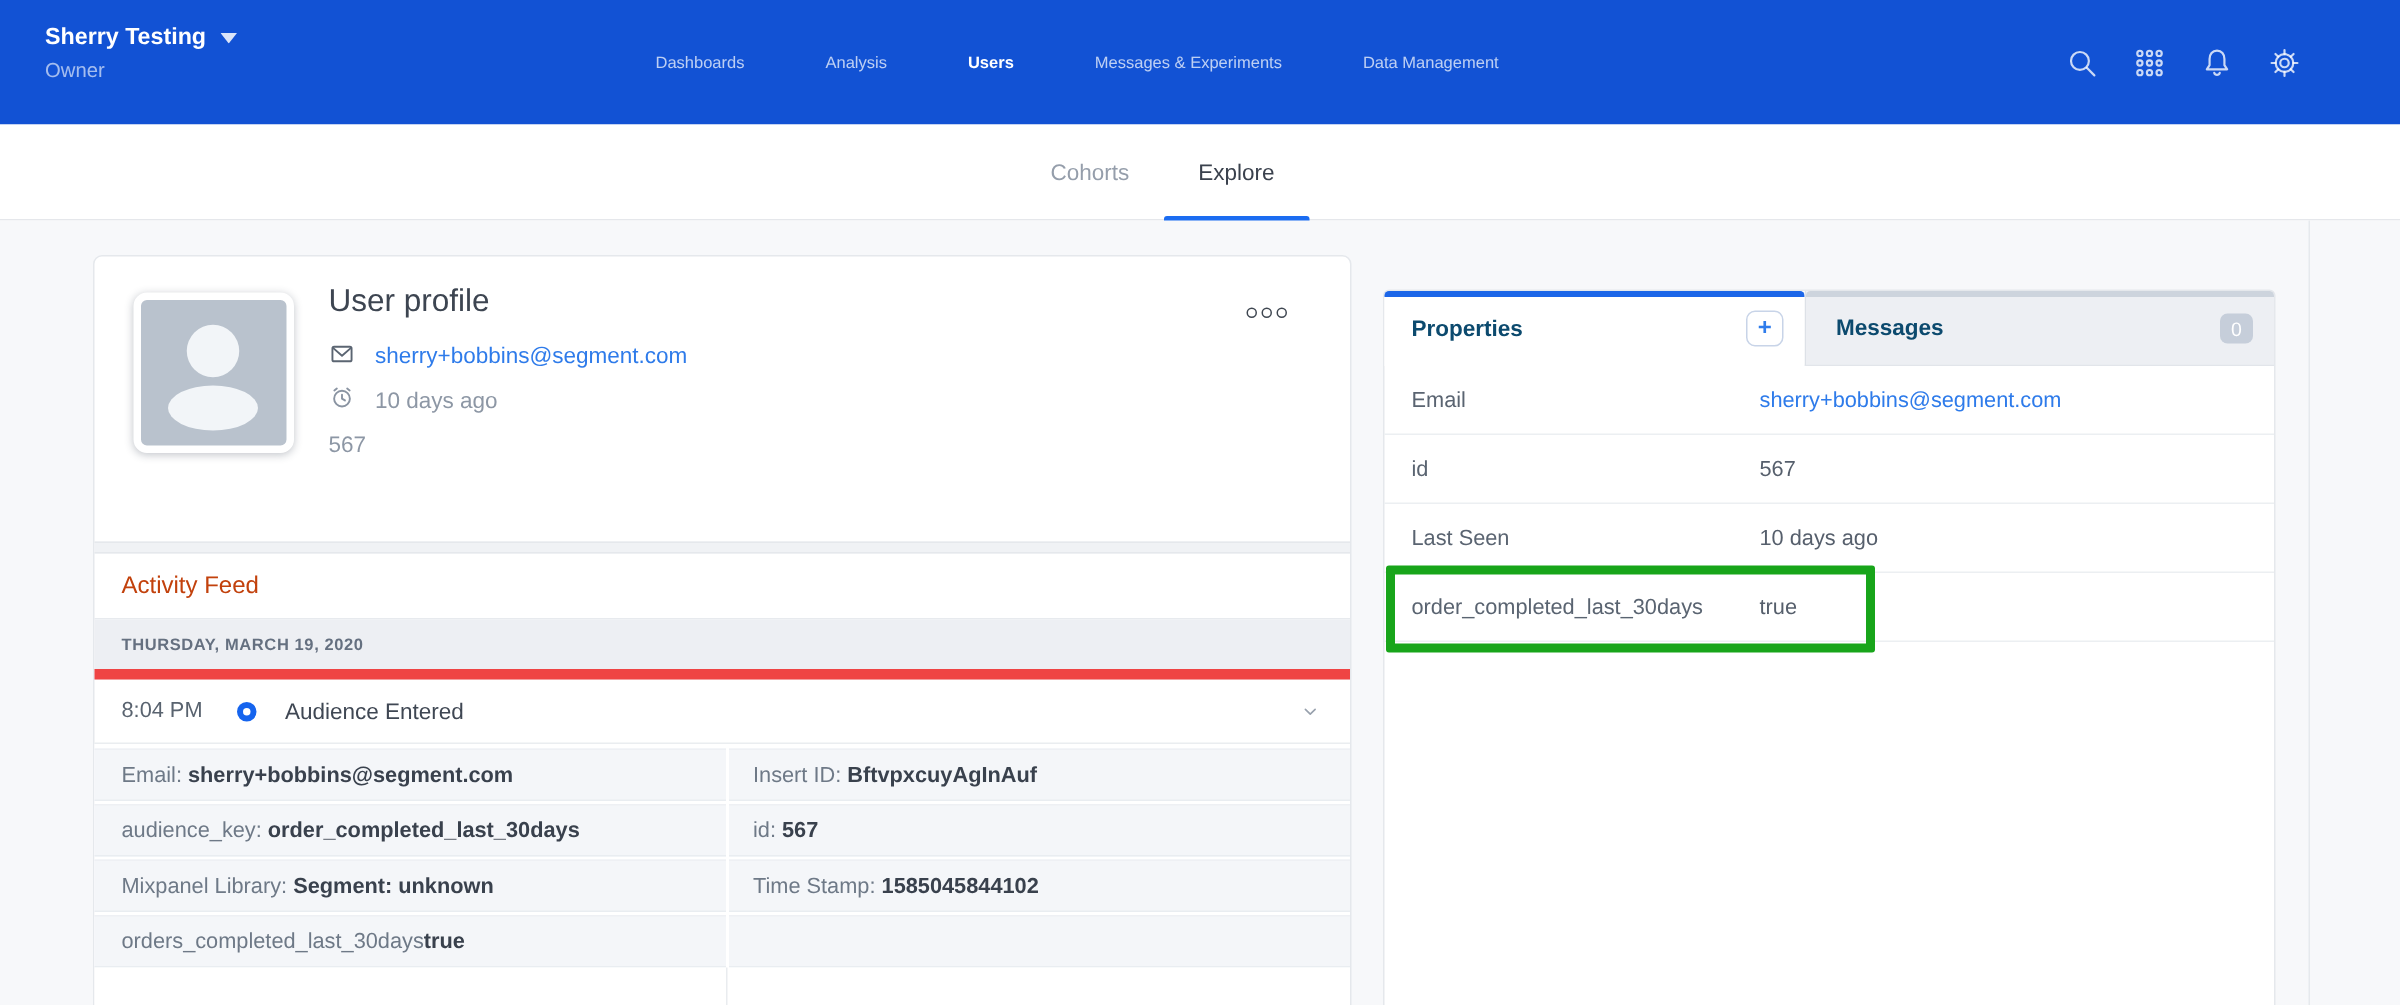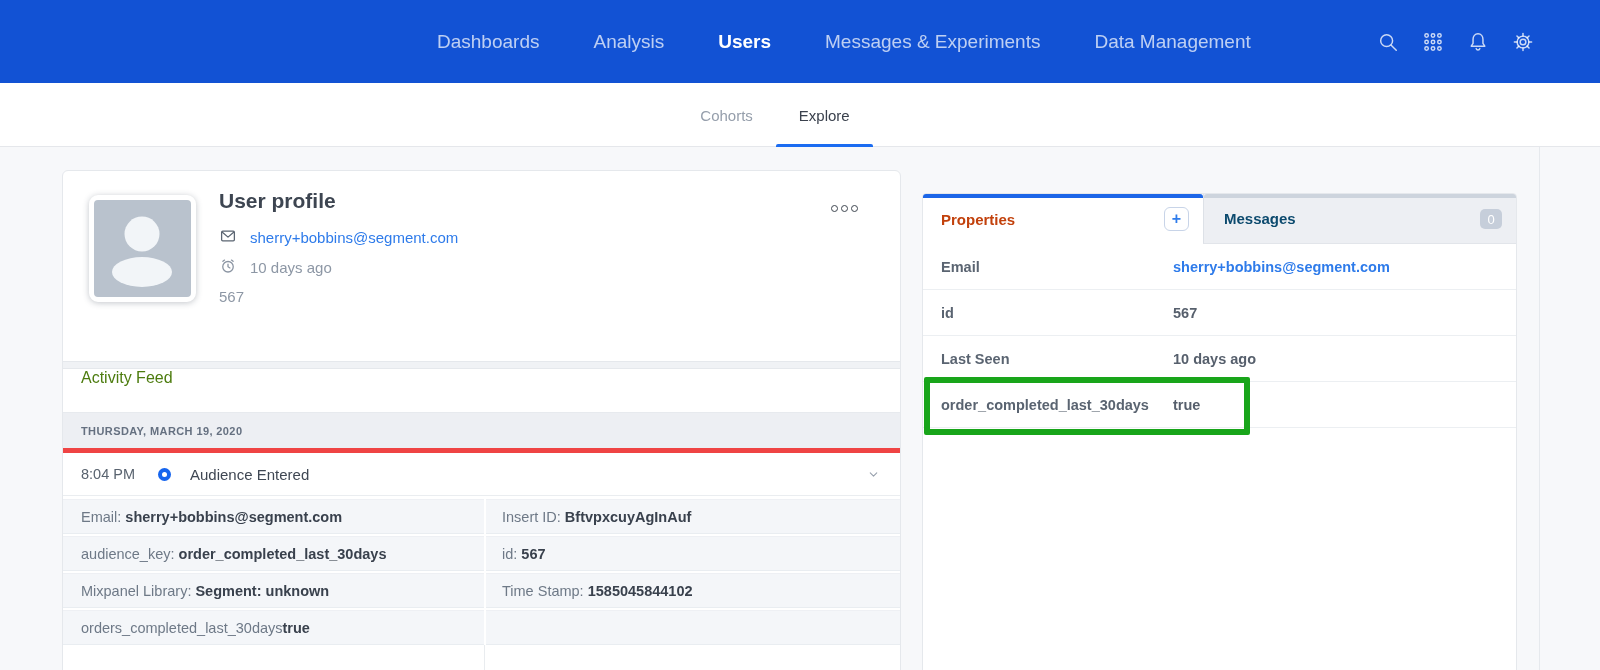--- a/index.html
+++ b/index.html
@@ -6,21 +6,21 @@
   html,body { width:1600px; height:670px; overflow:hidden; background:#f7f8fa;
     font-family:"Liberation Sans", sans-serif; }
 
   
   .topnav { position:absolute; left:0; top:0; width:1600px; height:83px; background:#1252d4; }
   .project { position:absolute; left:30px; top:16px; cursor:pointer; }
   .project-name-row { display:flex; align-items:center; gap:10px; }
   .project-name { color:#fff; font-weight:bold; font-size:15.5px; }
   .project-role { color:rgba(255,255,255,.62); font-size:13.5px; margin-top:5px; }
   .nav-links { position:absolute; left:437px; top:0; height:83px; display:flex; align-items:center; gap:54px; }
-  .nav-link { font-size:19px; color:rgba(255,255,255,.72); text-decoration:none; cursor:pointer; }
+  .nav-link { font-size:11px; color:rgba(255,255,255,.72); text-decoration:none; cursor:pointer; }
   .nav-link.active { color:#fff; font-weight:bold; }
   .nav-icons { position:absolute; right:66px; top:0; height:83px; display:flex; align-items:center; gap:23px; }
   .nav-icon { width:22px; height:22px; display:flex; align-items:center; justify-content:center; cursor:pointer; }
   .nav-icon svg { stroke:rgba(255,255,255,.78); fill:none; stroke-width:1.6; stroke-linecap:round; stroke-linejoin:round; }
 
   
   .subnav { position:absolute; left:0; top:83px; width:1600px; height:64px; background:#fff;
     border-bottom:1px solid #e5e7eb; display:flex; justify-content:center; }
   .subnav-inner { display:flex; transform:translateX(-25px); }
   .stab { position:relative; height:64px; display:flex; align-items:center; padding:0 23px;
@@ -34,31 +34,31 @@
   .edge-line { position:absolute; left:1539px; top:0; bottom:0; width:1px; background:#e6e9ed; }
 
   .card { background:#fff; border:1px solid #e5e8ec; border-radius:6px 6px 0 0; }
 
   
   .profile-card { position:absolute; left:62px; top:23px; width:839px; height:560px; }
   .profile-top { position:relative; height:190px; }
   .avatar { position:absolute; left:26px; top:24px; width:107px; height:107px; background:#b9c2cd;
     border:5px solid #fff; border-radius:9px; box-shadow:0 1px 6px rgba(40,50,70,.28); overflow:hidden; }
   .profile-info { position:absolute; left:156px; top:18px; }
-  .profile-title { font-size:21px; font-weight:700; color:#3d4551; margin-bottom:10px; }
+  .profile-title { font-size:21px; font-weight:400; color:#3d4551; margin-bottom:10px; }
   .info-row { display:flex; align-items:center; height:29.5px; gap:13px; font-size:15px; color:#8d97a5; }
   .info-row svg { fill:none; stroke-linecap:round; stroke-linejoin:round; }
   .email-link { color:#2e7bea; text-decoration:none; cursor:pointer; font-size:15px; }
   .kebab { position:absolute; right:42px; top:34px; display:flex; gap:3px; cursor:pointer; }
   .kebab i { width:7px; height:7px; border:1.8px solid #3f4751; border-radius:50%; }
 
   .section-gap { height:8px; background:#f0f2f5; border-top:1px solid #e5e8ec; border-bottom:1px solid #e5e8ec; }
-  .feed-header { height:44px; display:flex; padding-left:18px;
-    font-size:16px; color:#4d7c0f; border-bottom:1px solid #e7eaee; }
-  .date-bar { height:40px; background:#edeff3; border-bottom:5px solid #ef4444; display:flex; align-items:center;
+  .feed-header { height:44px; display:flex; align-items:center; padding-left:18px;
+    font-size:16px; color:#c2410c; border-bottom:1px solid #e7eaee; }
+  .date-bar { height:40px; background:#edeff3; border-bottom:7px solid #ef4444; display:flex; align-items:center;
     padding-left:18px; font-size:11px; font-weight:bold; letter-spacing:.4px; color:#657080; }
   .event-row { height:43px; display:flex; align-items:center; padding:0 20px 0 18px; border-bottom:1px solid #eaedf0; }
   .event-time { width:77px; font-size:14.5px; color:#59636f; }
   .event-dot { width:13px; height:13px; border-radius:50%; background:#1564ee; position:relative; }
   .event-dot::after { content:""; position:absolute; left:4px; top:4px; width:5px; height:5px;
     border-radius:50%; background:#fff; }
   .event-name { margin-left:19px; font-size:15px; color:#3f4753; }
   .event-chevron { margin-left:auto; display:flex; }
   .event-chevron svg { stroke:#98a1ad; fill:none; stroke-width:2; stroke-linecap:round; stroke-linejoin:round; }
 
@@ -71,45 +71,56 @@
   .table-tail { height:40px; background:#fff; position:relative; }
   .table-tail::after { content:""; position:absolute; left:421px; top:0; bottom:0; width:1px; background:#e9ecef; }
 
   
   .side-panel { position:absolute; left:922px; top:46px; width:595px; height:560px; border-radius:4px 4px 0 0; }
   .panel-tabs { position:relative; height:50px; display:flex; }
   .ptab { position:relative; height:50px; display:flex; align-items:center; cursor:pointer; }
   .ptab.active { width:280px; background:#fff; border-radius:4px 0 0 0; }
   .ptab.active::before { content:""; position:absolute; left:0; right:0; top:0; height:4px;
     background:#1c66e8; border-radius:3px 3px 0 0; }
-  .ptab.active .ptab-label { margin-left:18px; font-size:15px; font-weight:bold; color:#c2410c; }
+  .ptab.active .ptab-label { margin-left:18px; font-size:15px; font-weight:bold; color:#0c4a6e; }
   .ptab.inactive { flex:1; background:#edeff3; border-left:1px solid #dde1e7; border-bottom:1px solid #e2e5ea;
     border-radius:0 4px 0 0; }
   .ptab.inactive::before { content:""; position:absolute; left:0; right:0; top:0; height:4px;
     background:#cdd4dd; border-radius:3px 3px 0 0; }
   .ptab.inactive .ptab-label { margin-left:20px; font-size:15px; font-weight:bold; color:#0c4a6e; }
   .add-btn { position:absolute; right:14px; top:13px; width:25px; height:24px; background:#fff;
     border:1px solid #c8d4e8; border-radius:6px; color:#2f7ceb; font-size:16px; font-weight:bold;
     line-height:20px; cursor:pointer; }
   .badge { position:absolute; right:14px; top:15px; min-width:22px; height:20px; background:#c6ceda;
     border-radius:5px; color:#fff; font-size:13px; display:flex; align-items:center; justify-content:center;
     padding:0 5px; }
-  .prop-row { height:46px; display:flex; align-items:center; padding-left:18px; border-bottom:1px solid #eceff2;font-weight:bold; }
+  .prop-row { height:46px; display:flex; align-items:center; padding-left:18px; border-bottom:1px solid #eceff2; }
   .prop-label { width:232px; font-size:14.5px; color:#5a6471; }
   .prop-value { font-size:14.5px; color:#565f6c; }
   .prop-value.link { color:#2e7bea; cursor:pointer; }
 
   
   .green-box { position:absolute; left:924px; top:230px; width:326px; height:58px;
     border:6px solid #18a51a; border-radius:2px; pointer-events:none; z-index:9; }
 </style>
 </head>
 <body>
 
 <header class="topnav">
+  <div class="project">
+    <div class="project-name-row">
+      <span class="project-name">Sherry Testing</span>
+      <span>
+        <svg width="11" height="7" viewBox="0 0 11 7">
+            <polygon points="0,0 11,0 5.5,7" fill="rgba(255,255,255,.85)"></polygon>
+          </svg>
+      </span>
+    </div>
+    <div class="project-role">Owner</div>
+  </div>
 
   <nav class="nav-links">
     <a class="nav-link">Dashboards</a>
     <a class="nav-link">Analysis</a>
     <a class="nav-link active">Users</a>
     <a class="nav-link">Messages &amp; Experiments</a>
     <a class="nav-link">Data Management</a>
   </nav>
 
   <div class="nav-icons">

